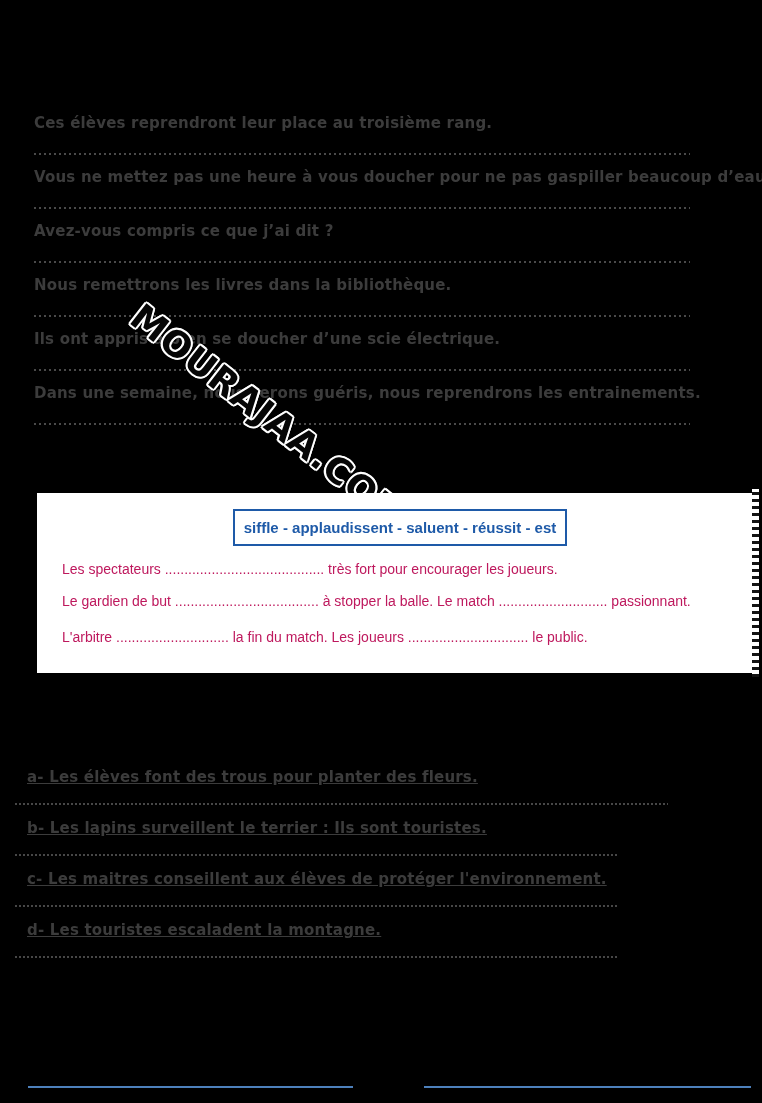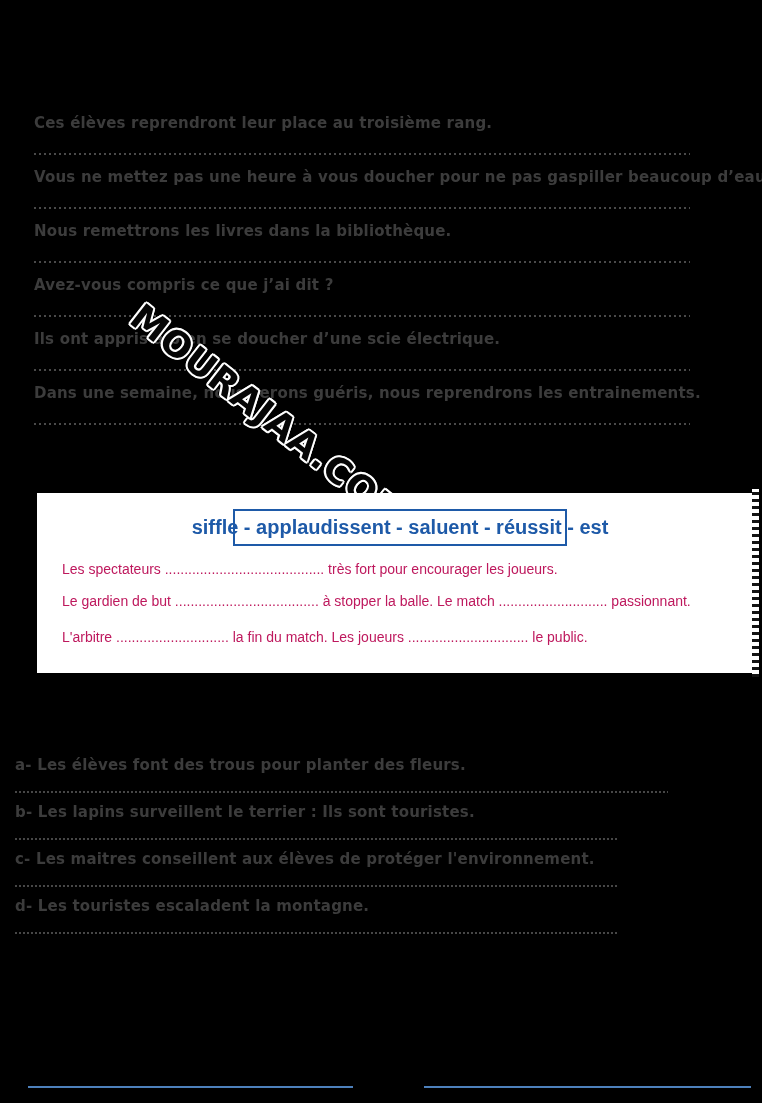--- a/index.html
+++ b/index.html
@@ -59,21 +59,21 @@
     position: absolute;
     left: 196px; top: 16px;
     width: 330px; height: 33px;
     border: 2px solid #1e5aa8;
     display: flex; align-items: center; justify-content: center;
     background: #fff;
   }
   .wordbank-box span {
     color: #1e5aa8;
     font-weight: 700;
-    font-size: 20px;
+    font-size: 15px;
     white-space: nowrap;
   }
   .fill-line {
     position: absolute;
     left: 25px;
     margin: 0;
     color: #be185d;
     font-size: 14px;
     white-space: nowrap;
   }
@@ -85,21 +85,21 @@
     right: -2px; top: -4px; bottom: -4px;
     width: 7px;
     background: repeating-linear-gradient(0deg, #141414 0 3px, #fff 3px 7px);
   }
   
   .bottom-exercise {
     position: absolute;
     left: 15px; top: 754px;
     width: 660px;
   }
-  .ba-row .sent { margin: 0; height: 22px; line-height: 22px; }
+  .ba-row .sent { margin: 12px; height: 22px; line-height: 22px; text-decoration: underline; }
   .ba-row .dotline {
     height: 2px;
     margin: 15px 0 8px 0;
     background: repeating-linear-gradient(90deg, #474747 0 2px, transparent 2px 4px);
   }
   .ba-row .dotline.w-long  { width: 653px; }
   .ba-row .dotline.w-short { width: 603px; }
   
   .footer-line {
     position: absolute;
@@ -115,25 +115,25 @@
 <div class="top-exercise">
   <div class="qa-row">
     <p class="sent comic">Ces élèves reprendront leur place au troisième rang.</p>
     <div class="dotline"></div>
   </div>
   <div class="qa-row">
     <p class="sent comic">Vous ne mettez pas une heure à vous doucher pour ne pas gaspiller beaucoup d’eau.</p>
     <div class="dotline"></div>
   </div>
   <div class="qa-row">
-    <p class="sent comic">Nous remettrons les livres dans la bibliothèque.</p>
+    <p class="sent comic">Avez-vous compris ce que j’ai dit ?</p>
     <div class="dotline"></div>
   </div>
   <div class="qa-row">
-    <p class="sent comic">Avez-vous compris ce que j’ai dit ?</p>
+    <p class="sent comic">Nous remettrons les livres dans la bibliothèque.</p>
     <div class="dotline"></div>
   </div>
   <div class="qa-row">
     <p class="sent comic">Ils ont appris à bien se doucher d’une scie électrique.</p>
     <div class="dotline"></div>
   </div>
   <div class="qa-row">
     <p class="sent comic">Dans une semaine, nous serons guéris, nous reprendrons les entrainements.</p>
     <div class="dotline"></div>
   </div>

